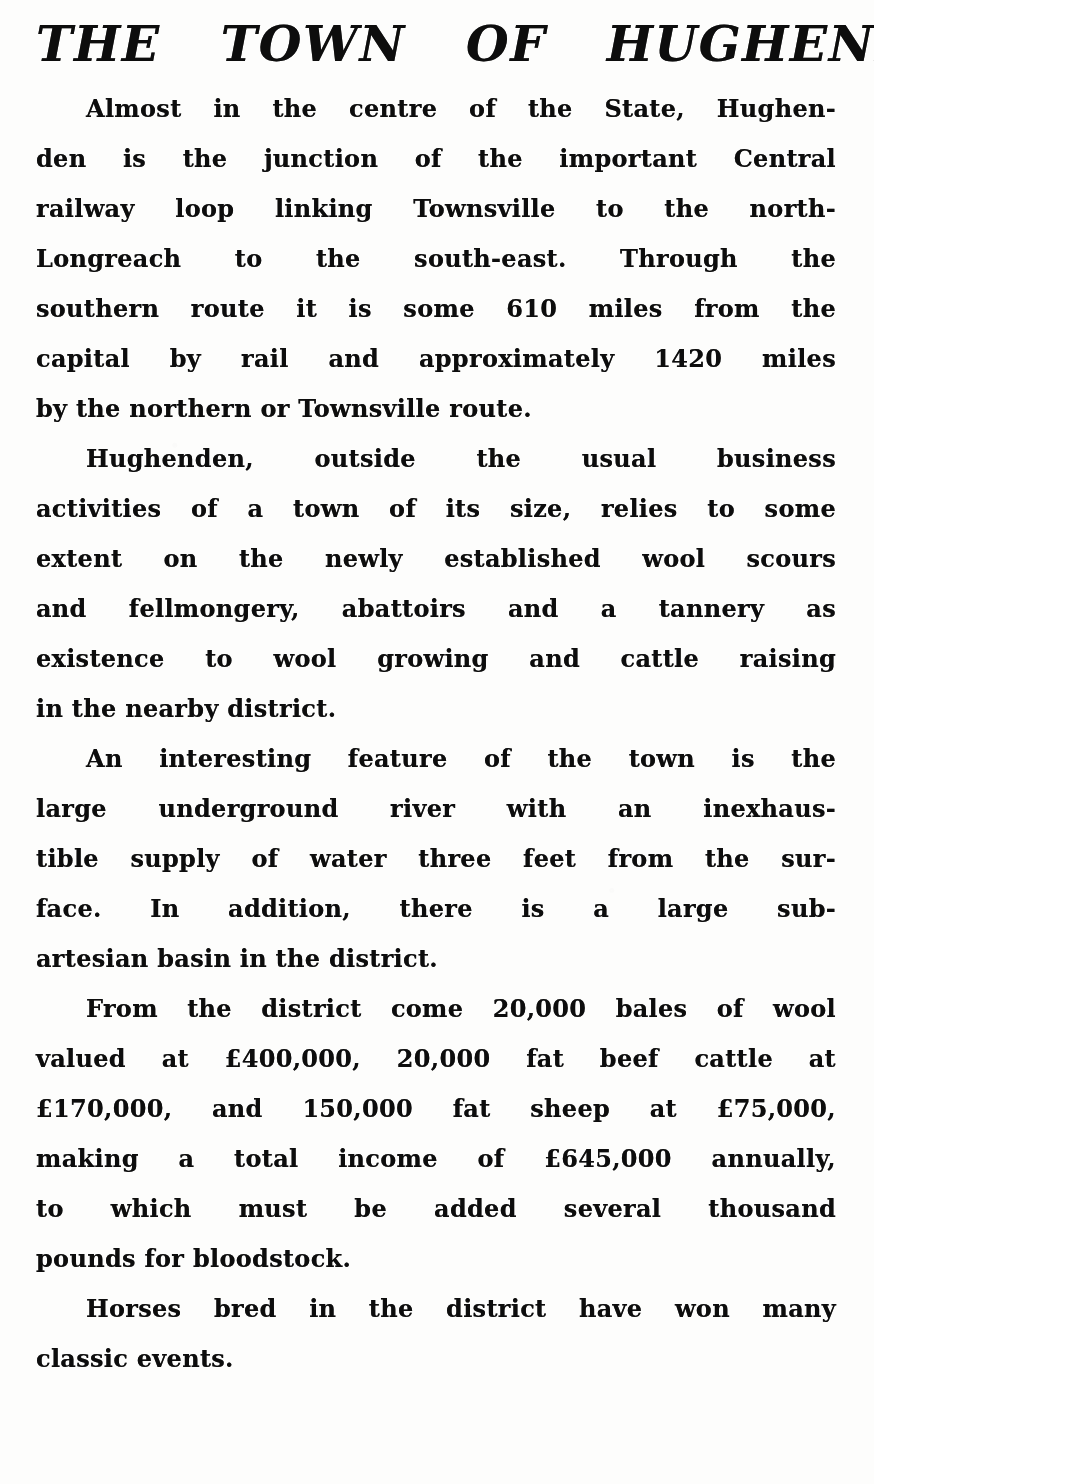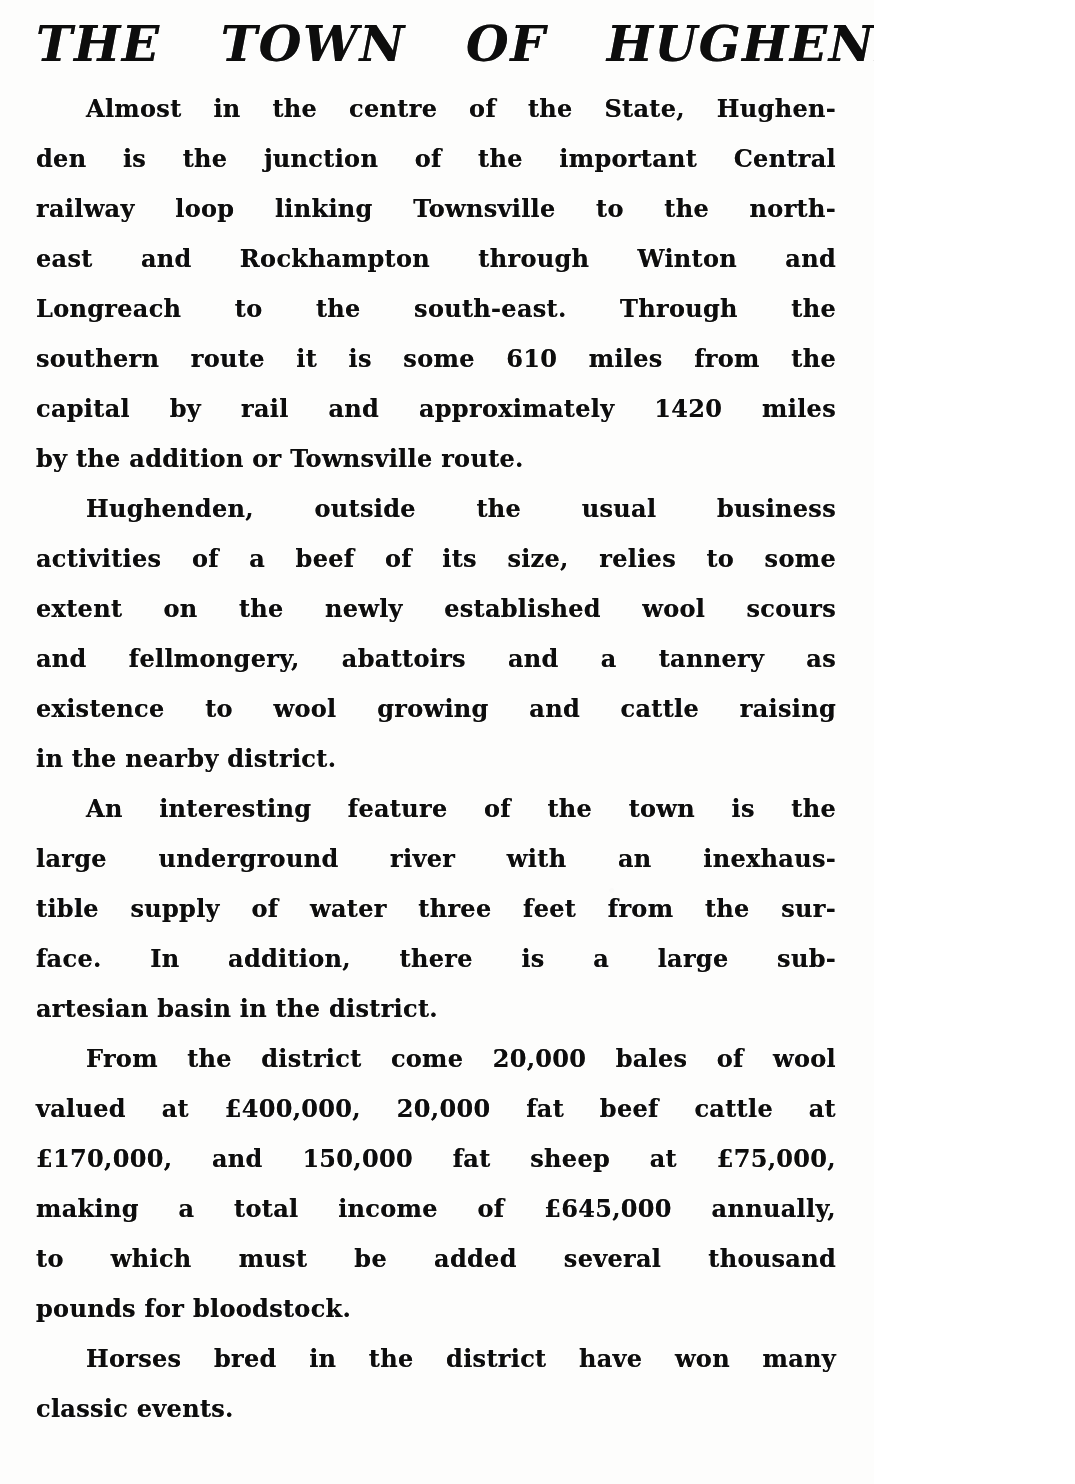--- a/index.html
+++ b/index.html
@@ -51,30 +51,29 @@
 <body>
 
 <div class="page">
 
   <h1 class="title">THE TOWN OF HUGHENDEN</h1>
 
   <div class="para">
     <div class="line first">Almost in the centre of the State, Hughen-</div>
     <div class="line">den is the junction of the important Central</div>
     <div class="line">railway loop linking Townsville to the north-</div>
-    <div class="line">east and Rockhampton through Winton and</div>
     <div class="line">Longreach to the south-east. Through the</div>
     <div class="line">southern route it is some 610 miles from the</div>
     <div class="line">capital by rail and approximately 1420 miles</div>
-    <div class="line last">by the addition or Townsville route.</div>
+    <div class="line last">by the northern or Townsville route.</div>
   </div>
 
   <div class="para">
     <div class="line first">Hughenden, outside the usual business</div>
-    <div class="line">activities of a beef of its size, relies to some</div>
+    <div class="line">activities of a town of its size, relies to some</div>
     <div class="line">extent on the newly established wool scours</div>
     <div class="line">and fellmongery, abattoirs and a tannery as</div>
     <div class="line">existence to wool growing and cattle raising</div>
     <div class="line last">in the nearby district.</div>
   </div>
 
   <div class="para">
     <div class="line first">An interesting feature of the town is the</div>
     <div class="line">large underground river with an inexhaus-</div>
     <div class="line">tible supply of water three feet from the sur-</div>

